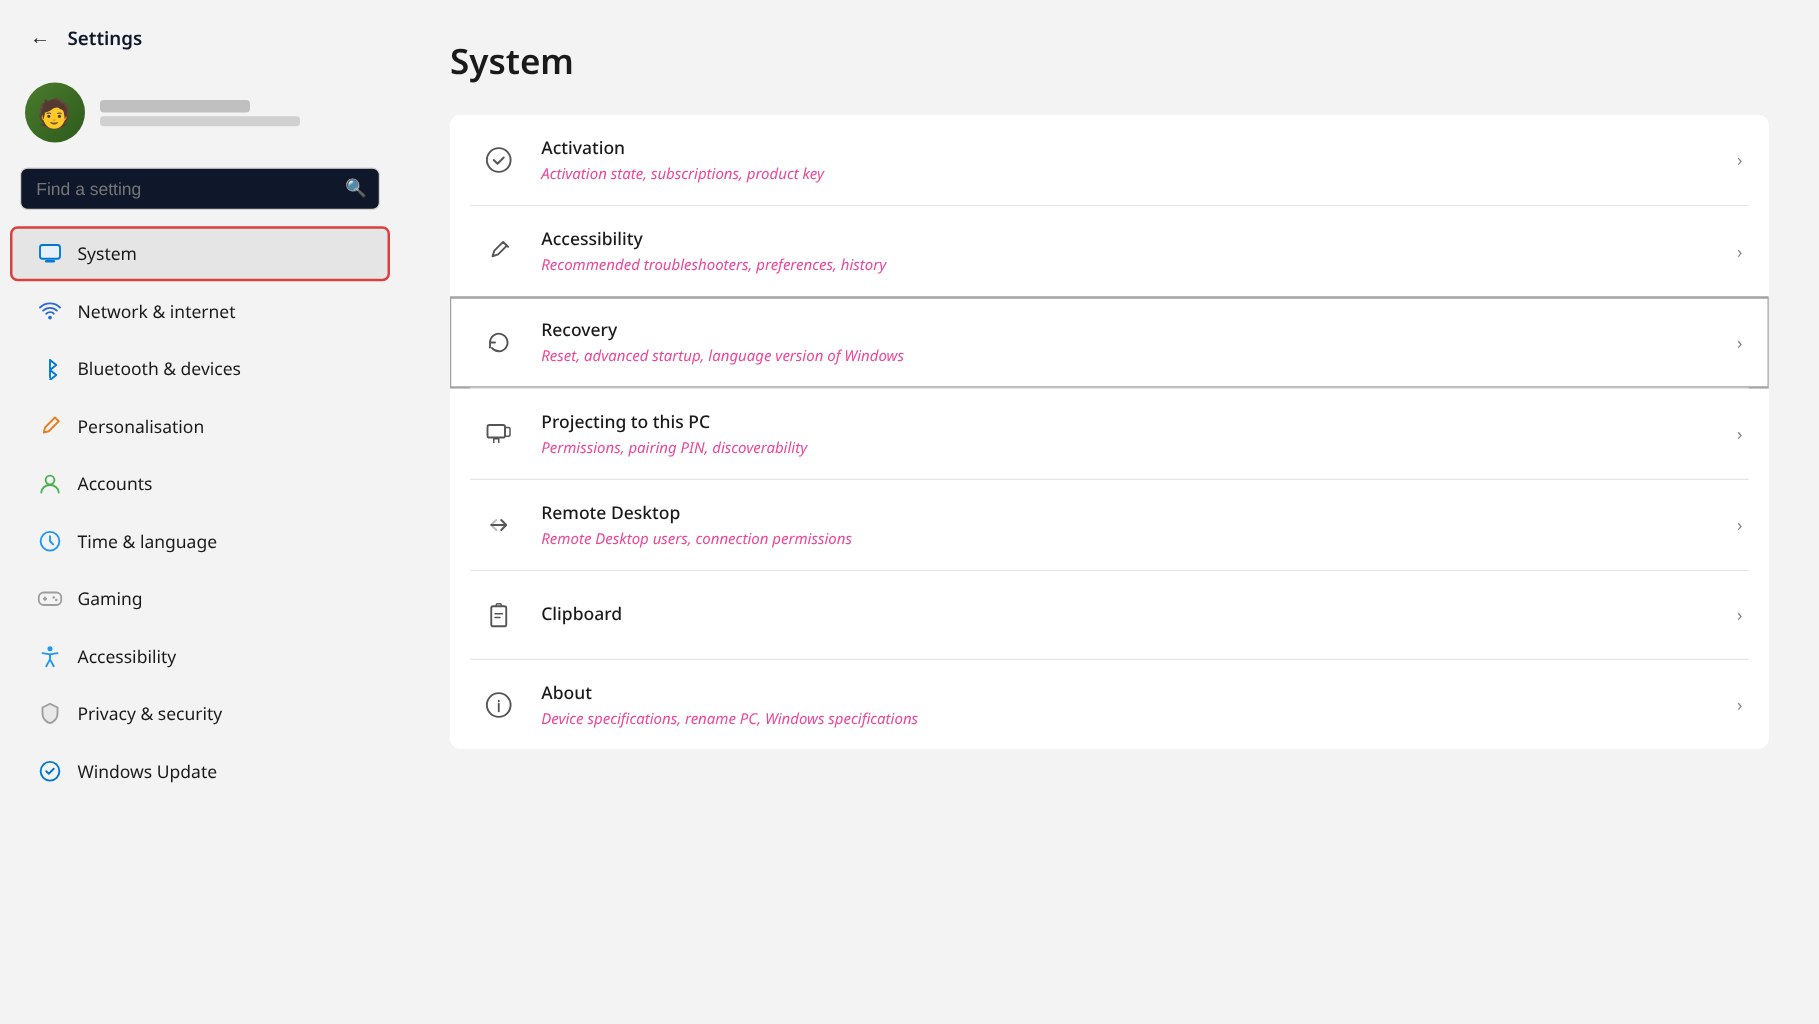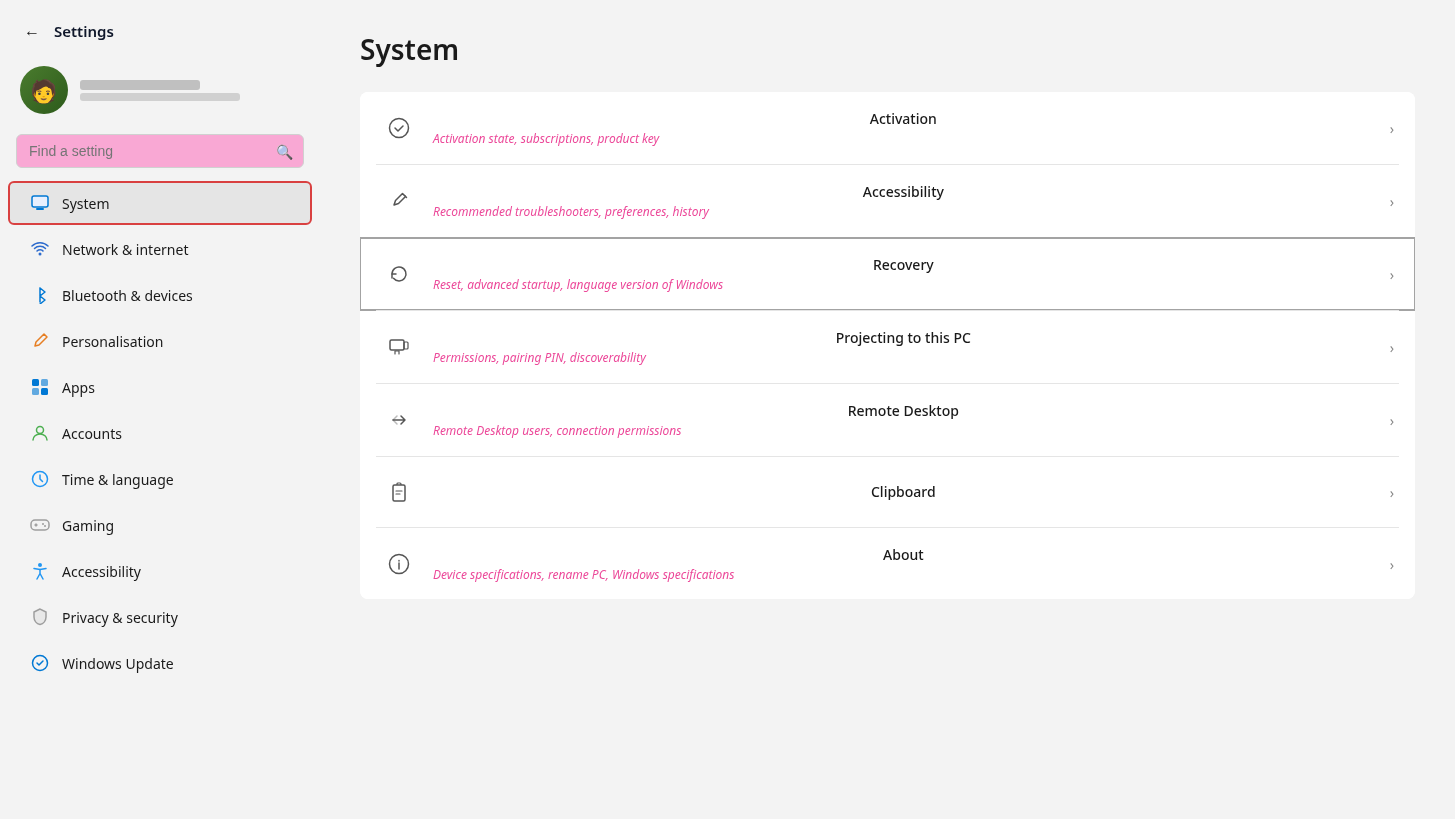--- a/index.html
+++ b/index.html
@@ -90,21 +90,21 @@
     .search-box {
       margin: 4px 16px 12px 16px;
       position: relative;
     }
 
     .search-input {
       width: 100%;
       padding: 8px 36px 8px 12px;
       border: 1px solid #d0d0d0;
       border-radius: 6px;
-      background: #f9a8d4;
+      background: #0f172a;
       font-size: 14px;
       color: #666;
       outline: none;
     }
 
     .search-icon-wrap {
       position: absolute;
       right: 10px;
       top: 50%;
       transform: translateY(-50%);
@@ -206,21 +206,20 @@
 
     .item-text {
       flex: 1;
     }
 
     .item-title {
       font-size: 14px;
       font-weight: 500;
       color: #1a1a1a;
       margin-bottom: 2px;
-      text-align: center;
     }
 
     .item-subtitle {
       font-size: 12px;
       color: #ec4899;
       font-style: italic;
     }
 
     .chevron {
       color: #888;
@@ -291,31 +290,20 @@
 
     <div class="nav-item">
       <span class="nav-icon">
         <svg width="16" height="18" viewBox="0 0 16 18" fill="none">
             <path d="M3 14l1-4L12 2l3 3-8 8-4 1z" stroke="#e67e22" stroke-width="1.5" stroke-linecap="round" stroke-linejoin="round"></path>
           </svg>
       </span>
       <span class="nav-item-label">Personalisation</span>
     </div>
 
-    <div class="nav-item">
-      <span class="nav-icon">
-        <svg width="18" height="18" viewBox="0 0 18 18" fill="none">
-            <rect x="1" y="1" width="7" height="7" rx="1.5" fill="#0078d4"></rect>
-            <rect x="10" y="1" width="7" height="7" rx="1.5" fill="#0078d4" opacity="0.6"></rect>
-            <rect x="1" y="10" width="7" height="7" rx="1.5" fill="#0078d4" opacity="0.6"></rect>
-            <rect x="10" y="10" width="7" height="7" rx="1.5" fill="#0078d4"></rect>
-          </svg>
-      </span>
-      <span class="nav-item-label">Apps</span>
-    </div>
 
     <div class="nav-item">
       <span class="nav-icon">
         <svg width="18" height="18" viewBox="0 0 18 18" fill="none">
             <circle cx="9" cy="6" r="3.5" stroke="#4caf50" stroke-width="1.5"></circle>
             <path d="M2 16c0-3.3 3.1-6 7-6s7 2.7 7 6" stroke="#4caf50" stroke-width="1.5" stroke-linecap="round"></path>
           </svg>
       </span>
       <span class="nav-item-label">Accounts</span>
     </div>

